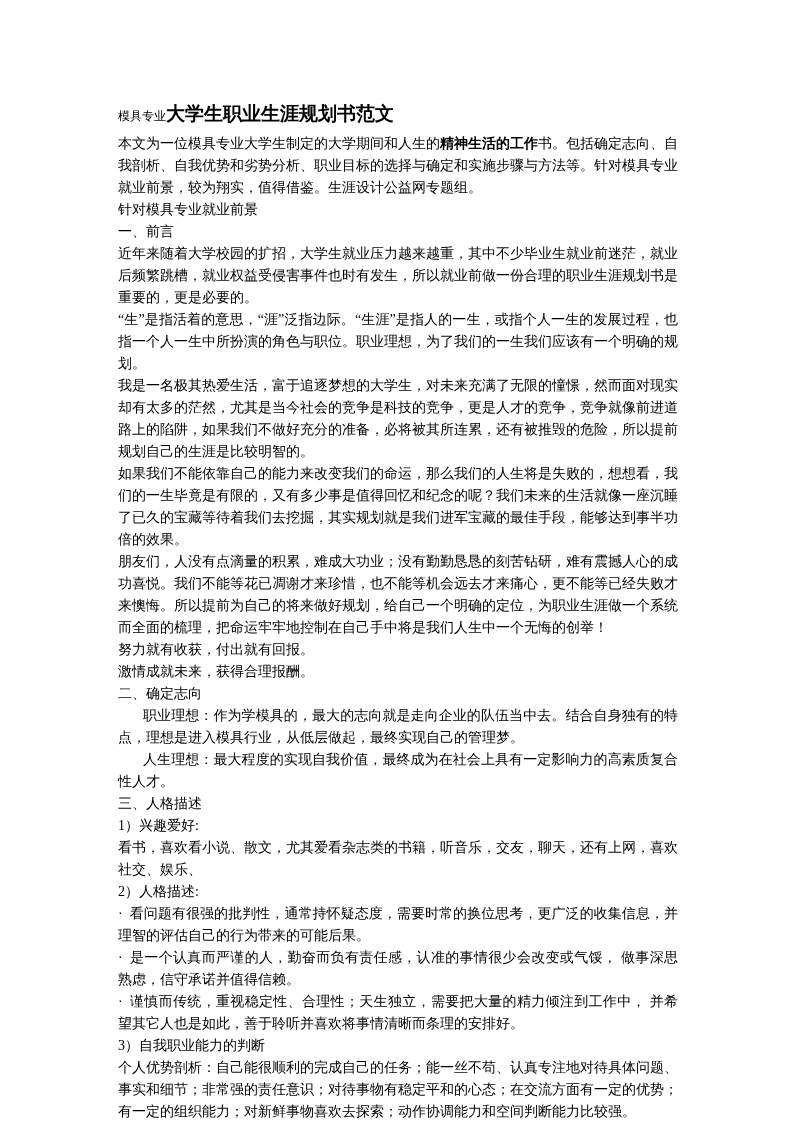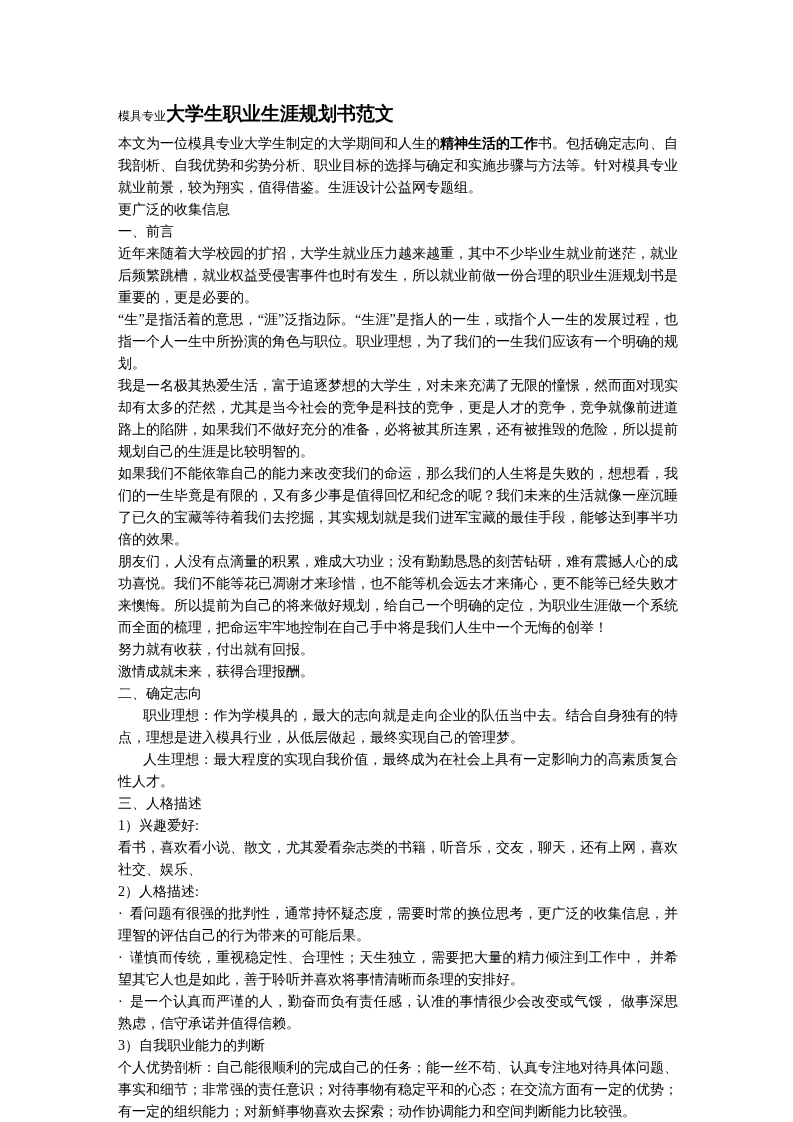--- a/index.html
+++ b/index.html
@@ -43,21 +43,21 @@
   <div class="content">
 
     <div class="title-line">
       <span class="category">模具专业</span><span class="main-title">大学生职业生涯规划书范文</span>
     </div>
 
     <p class="summary">
       <span>本文为一位模具专业大学生制定的大学期间和人生的</span><span class="highlight">精神生活的工作</span><span>书。包括确定志向、自我剖析、自我优势和劣势分析、职业目标的选择与确定和实施步骤与方法等。针对模具专业就业前景，较为翔实，值得借鉴。生涯设计公益网专题组。</span>
     </p>
 
-    <h2 class="subtitle">更广泛的收集信息</h2>
+    <h2 class="subtitle">针对模具专业就业前景</h2>
 
     <p>一、前言</p>
     <p>近年来随着大学校园的扩招，大学生就业压力越来越重，其中不少毕业生就业前迷茫，就业后频繁跳槽，就业权益受侵害事件也时有发生，所以就业前做一份合理的职业生涯规划书是重要的，更是必要的。</p>
     <p>“生”是指活着的意思，“涯”泛指边际。“生涯”是指人的一生，或指个人一生的发展过程，也指一个人一生中所扮演的角色与职位。职业理想，为了我们的一生我们应该有一个明确的规划。</p>
     <p>我是一名极其热爱生活，富于追逐梦想的大学生，对未来充满了无限的憧憬，然而面对现实却有太多的茫然，尤其是当今社会的竞争是科技的竞争，更是人才的竞争，竞争就像前进道路上的陷阱，如果我们不做好充分的准备，必将被其所连累，还有被推毁的危险，所以提前规划自己的生涯是比较明智的。</p>
     <p>如果我们不能依靠自己的能力来改变我们的命运，那么我们的人生将是失败的，想想看，我们的一生毕竟是有限的，又有多少事是值得回忆和纪念的呢？我们未来的生活就像一座沉睡了已久的宝藏等待着我们去挖掘，其实规划就是我们进军宝藏的最佳手段，能够达到事半功倍的效果。</p>
     <p>朋友们，人没有点滴量的积累，难成大功业；没有勤勤恳恳的刻苦钻研，难有震撼人心的成功喜悦。我们不能等花已凋谢才来珍惜，也不能等机会远去才来痛心，更不能等已经失败才来懊悔。所以提前为自己的将来做好规划，给自己一个明确的定位，为职业生涯做一个系统而全面的梳理，把命运牢牢地控制在自己手中将是我们人生中一个无悔的创举！</p>
     <p>努力就有收获，付出就有回报。</p>
     <p>激情成就未来，获得合理报酬。</p>
 
@@ -65,20 +65,20 @@
     <p class="indent">职业理想：作为学模具的，最大的志向就是走向企业的队伍当中去。结合自身独有的特点，理想是进入模具行业，从低层做起，最终实现自己的管理梦。</p>
     <p class="indent">人生理想：最大程度的实现自我价值，最终成为在社会上具有一定影响力的高素质复合性人才。</p>
 
     <h3 class="section-heading">三、人格描述</h3>
 
     <p>1）兴趣爱好:</p>
     <p>看书，喜欢看小说、散文，尤其爱看杂志类的书籍，听音乐，交友，聊天，还有上网，喜欢社交、娱乐、</p>
 
     <p>2）人格描述:</p>
     <p class="bullet"><span class="dot">·</span><span>看问题有很强的批判性，通常持怀疑态度，需要时常的换位思考，更广泛的收集信息，并理智的评估自己的行为带来的可能后果。</span></p>
+    <p class="bullet"><span class="dot">·</span><span>是一个认真而严谨的人，勤奋而负有责任感，认准的事情很少会改变或气馁， 做事深思熟虑，信守承诺并值得信赖。</span></p>
     <p class="bullet"><span class="dot">·</span><span>谨慎而传统，重视稳定性、合理性；天生独立，需要把大量的精力倾注到工作中， 并希望其它人也是如此，善于聆听并喜欢将事情清晰而条理的安排好。</span></p>
-    <p class="bullet"><span class="dot">·</span><span>是一个认真而严谨的人，勤奋而负有责任感，认准的事情很少会改变或气馁， 做事深思熟虑，信守承诺并值得信赖。</span></p>
 
     <p>3）自我职业能力的判断</p>
     <p>个人优势剖析：自己能很顺利的完成自己的任务；能一丝不苟、认真专注地对待具体问题、事实和细节；非常强的责任意识；对待事物有稳定平和的心态；在交流方面有一定的优势；有一定的组织能力；对新鲜事物喜欢去探索；动作协调能力和空间判断能力比较强。</p>
 
   </div>
 </div>
 
 </body></html>

